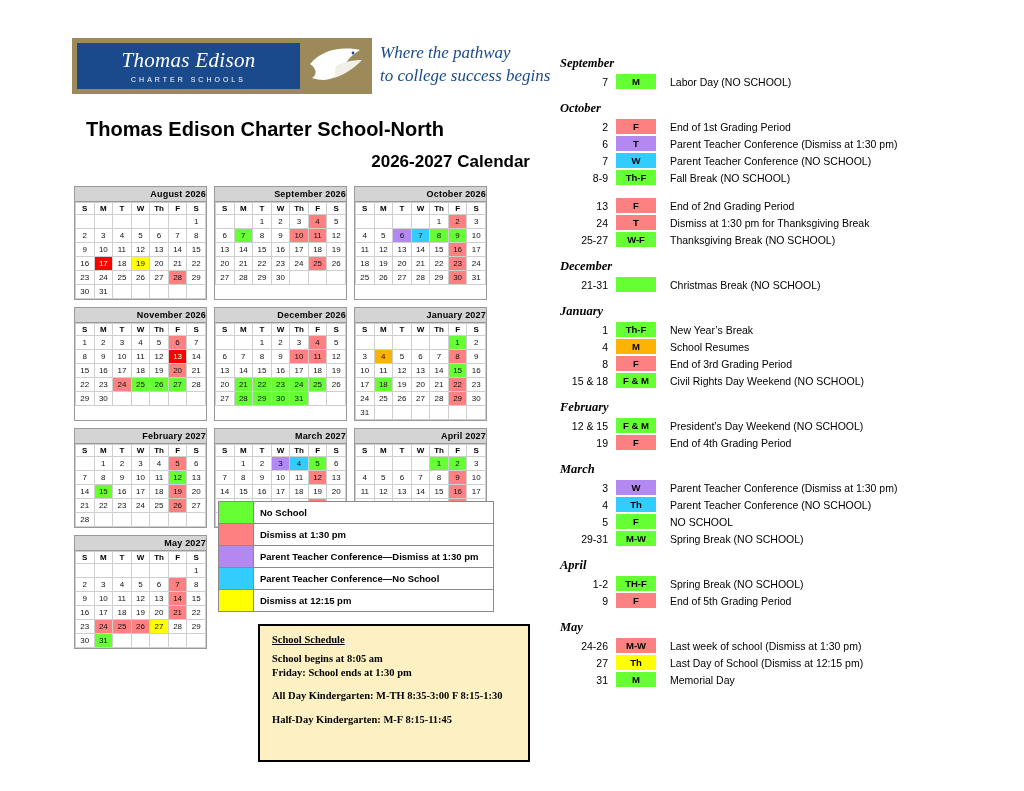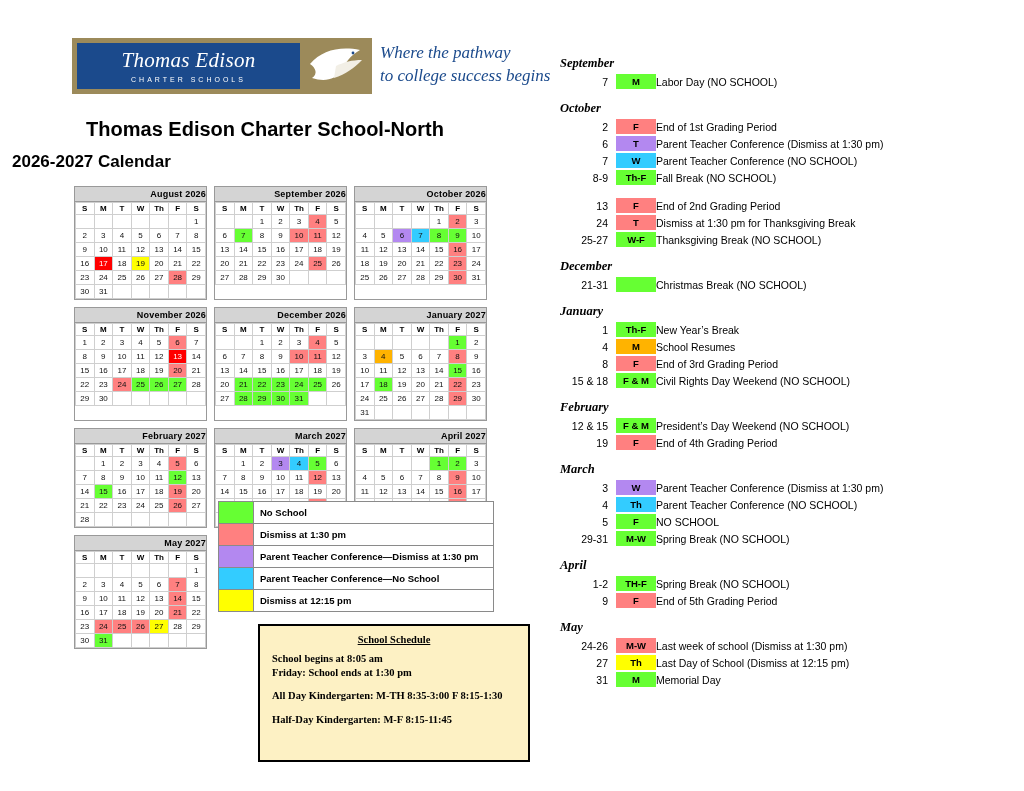--- a/index.html
+++ b/index.html
@@ -86,24 +86,23 @@
     left: 0; top: 118px;
     width: 530px;
     text-align: center;
     font-size: 20px;
     font-weight: bold;
   }
   .title2 {
     position: absolute;
     left: 0; top: 152px;
     width: 530px;
-    text-align: left;
+    text-align: right;
     font-size: 17px;
     font-weight: bold;
-    padding-left: 12px;
   }
 
   
   .months {
     position: absolute;
     left: 74px;
     top: 186px;
     width: 420px;
   }
   .mrow { display: flex; gap: 7px; margin-bottom: 7px; }
@@ -219,21 +218,21 @@
     left: 258px;
     top: 624px;
     width: 272px;
     height: 138px;
     background: #fdf1c4;
     border: 2px solid #000;
     box-sizing: border-box;
     padding: 8px 12px;
   }
   .sched-title {
-    text-align: center;
+    text-align: left;
     font-weight: bold;
     font-size: 10.5px;
     text-decoration: underline;
     font-family: "Liberation Serif", serif;
     margin-bottom: 7px;
   }
   .sched-line {
     font-family: "Liberation Serif", serif;
     font-weight: bold;
     font-size: 10.5px;
@@ -273,20 +272,21 @@
     height: 15px;
     text-align: center;
     font-size: 9.5px;
     font-weight: bold;
     line-height: 15px;
     box-sizing: border-box;
     flex: none;
   }
   .ev-desc {
     font-size: 10.5px;
+    padding-left: 14px;
   }
   .ev-space { height: 11px; }
 </style>
 </head>
 <body>
 
 <div class="page">
 
   <div class="logo-wrap">
     <div class="logo-blue">

